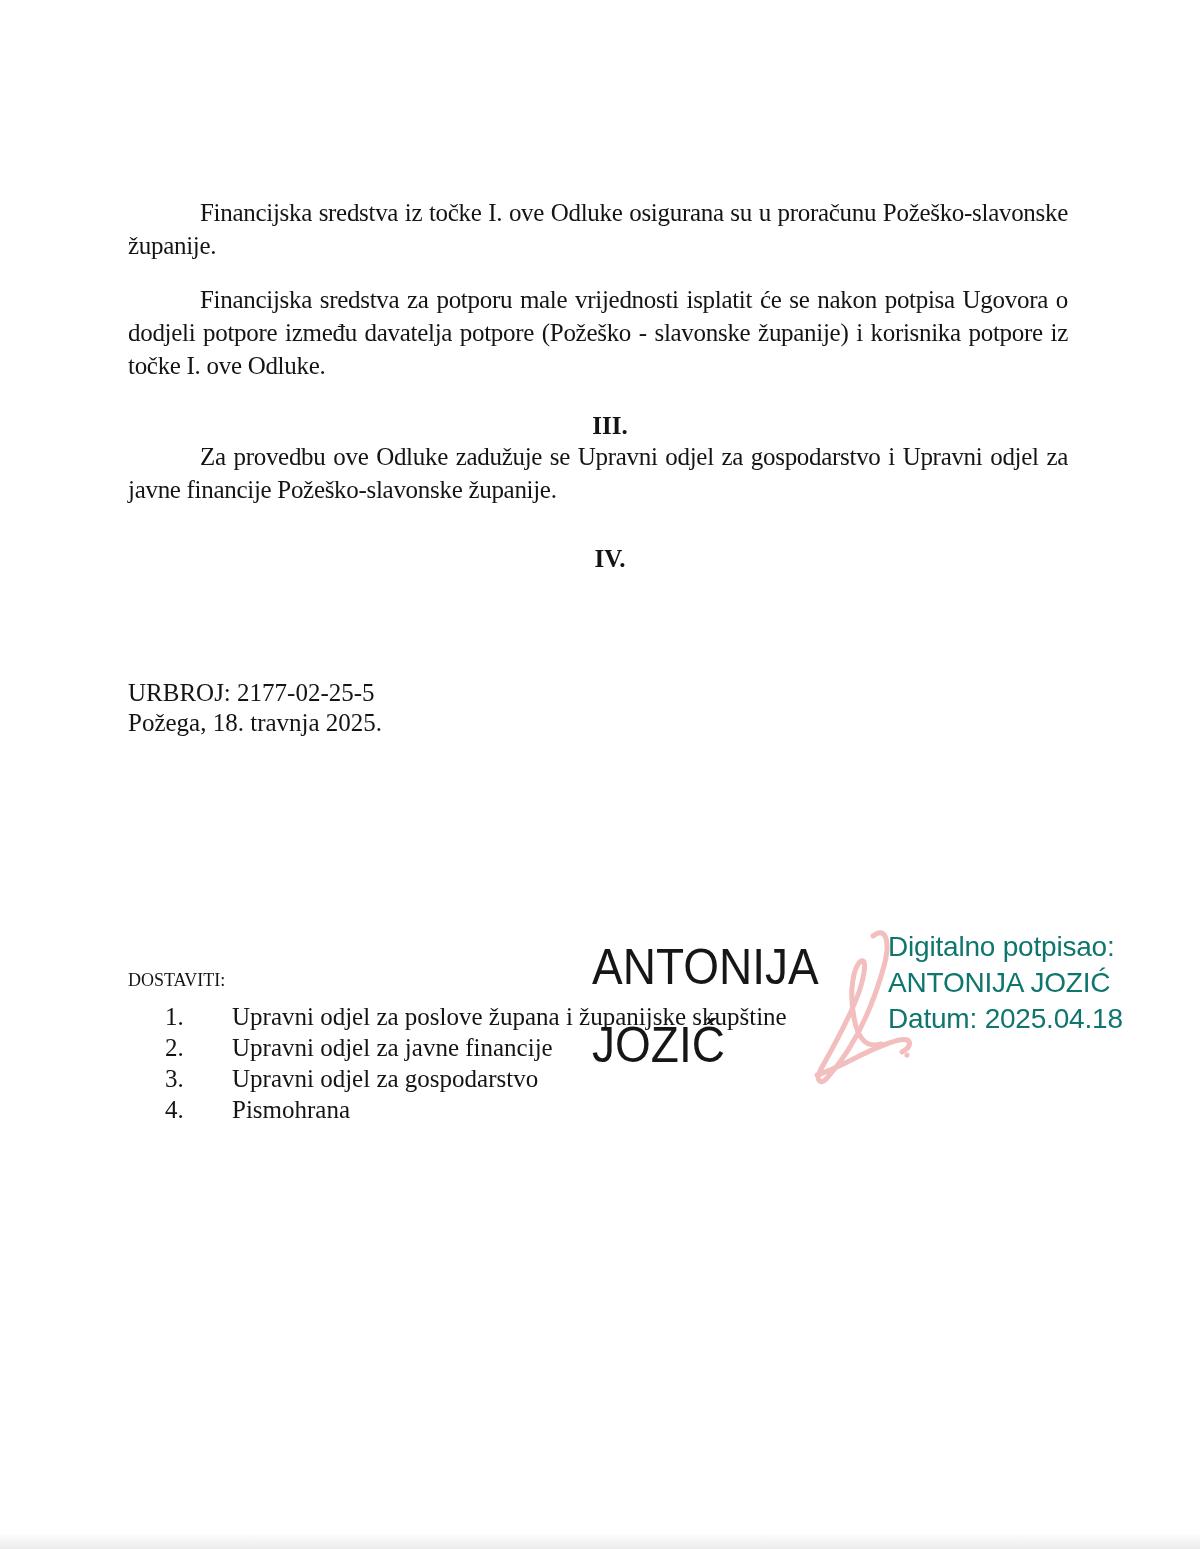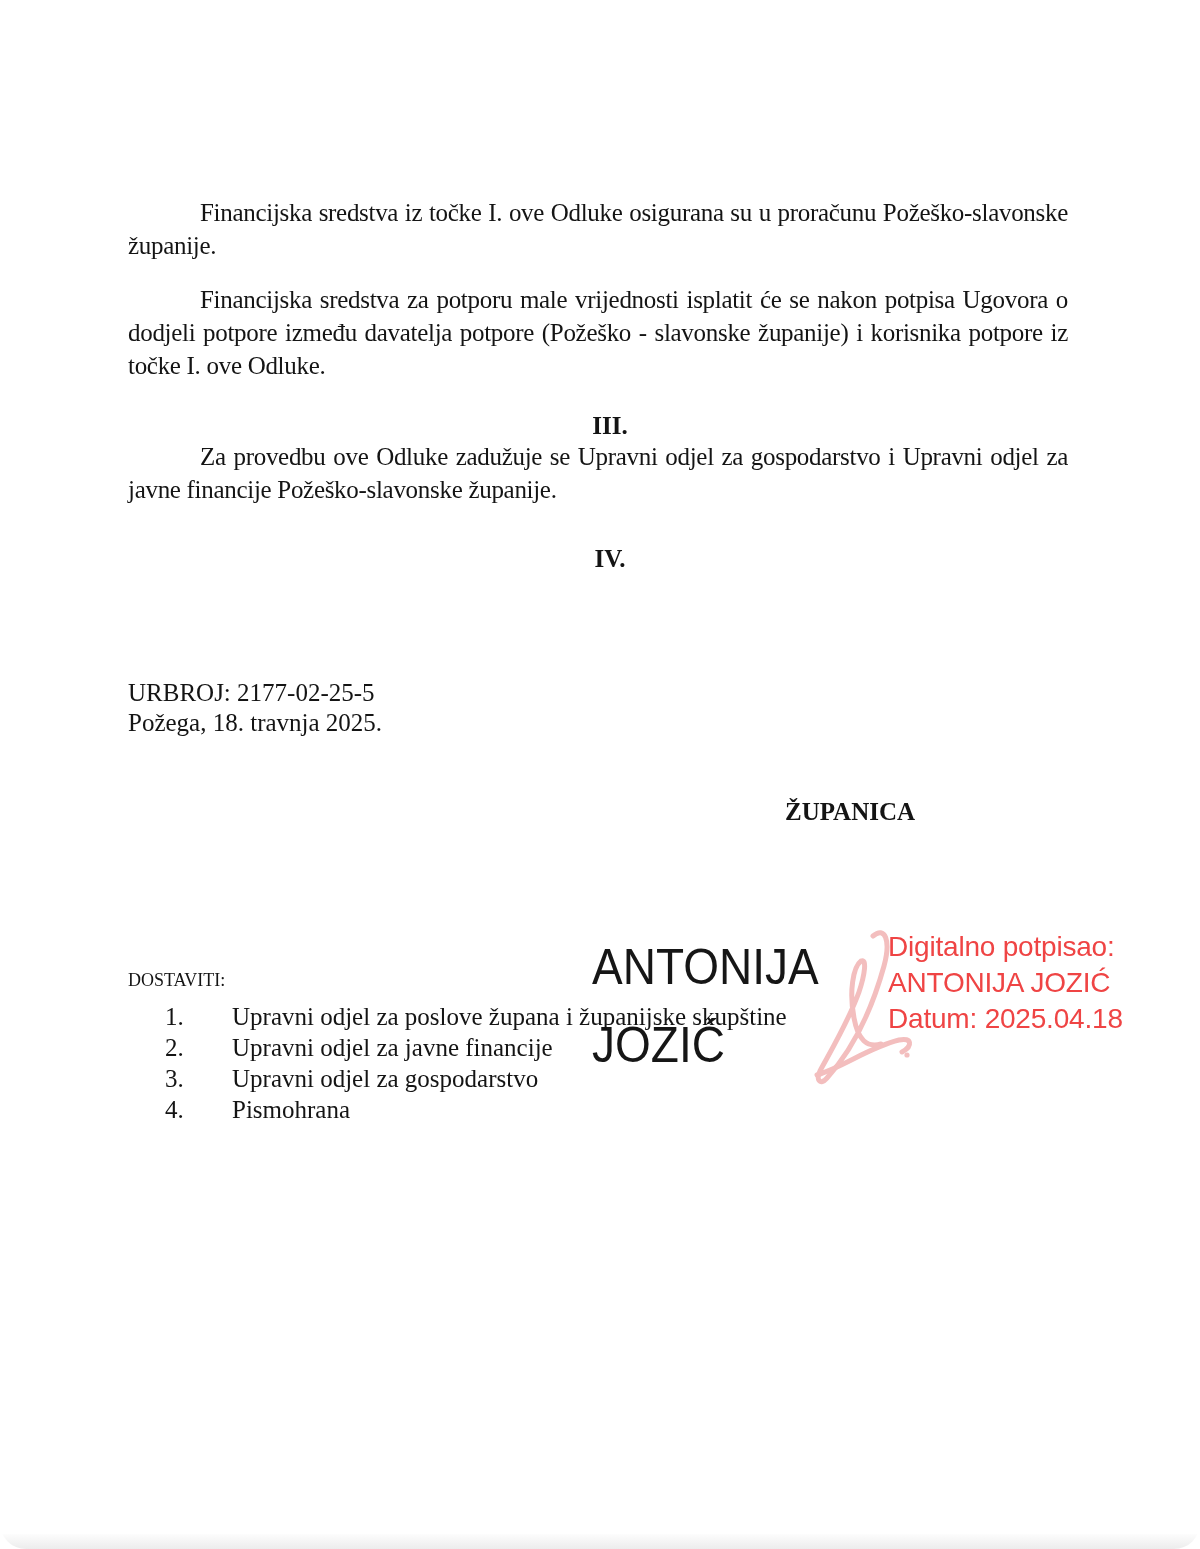--- a/index.html
+++ b/index.html
@@ -4,21 +4,20 @@
 <style>
   html, body { margin: 0; padding: 0; background: #ffffff; }
   .page {
     position: relative;
     width: 1200px;
     height: 1549px;
     background: #ffffff;
     color: #141414;
     font-family: "Liberation Serif", serif;
     overflow: hidden;
-    border-radius: 26px;
   }
   .abs { position: absolute; }
   .para {
     left: 128px;
     width: 940px;
     font-size: 25px;
     line-height: 33px;
     letter-spacing: -0.3px;
     text-align: justify;
     margin: 0;
@@ -63,21 +62,21 @@
   }
   .stamp-name div { height: 78px; }
   .stamp-info {
     left: 888px;
     top: 929px;
     width: 300px;
     font-family: "Liberation Sans", sans-serif;
     font-size: 28px;
     line-height: 36px;
     letter-spacing: -0.2px;
-    color: #ef4444;
+    color: #0f766e;
     white-space: nowrap;
   }
   .stamp-logo { left: 813px; top: 926px; }
   .dist-heading {
     left: 128px;
     top: 965px;
     font-size: 18px;
     line-height: 31px;
   }
   .dist-list {
@@ -109,21 +108,20 @@
   <p class="abs para indent" style="top:440px">Za provedbu ove Odluke zadužuje se Upravni odjel za gospodarstvo i Upravni odjel za javne financije Požeško-slavonske županije.</p>
 
   <h3 class="abs heading" style="top:532px">IV.</h3>
 
 
   <div class="abs ref-block">
     <p class="ref-line">URBROJ: 2177-02-25-5</p>
     <p class="ref-line">Požega, 18. travnja 2025.</p>
   </div>
 
-  <div class="abs sig-box" style="top:798px">ŽUPANICA</div>
 
 
   <div class="abs stamp-name">
     <div>ANTONIJA</div>
     <div>JOZIĆ</div>
   </div>
 
   <svg class="abs stamp-logo" width="104" height="166" viewBox="0 0 104 166">
     <g fill="none" stroke="#f3bebe" stroke-width="5" stroke-linecap="round">
       <path d="M60 10 C72 0 78 14 71 40 C61 76 43 120 14 152 C7 160 2 154 8 143 C20 121 36 94 46 66 C52 48 54 32 48 35 C40 41 36 66 41 92 C45 114 54 122 68 118"></path>

